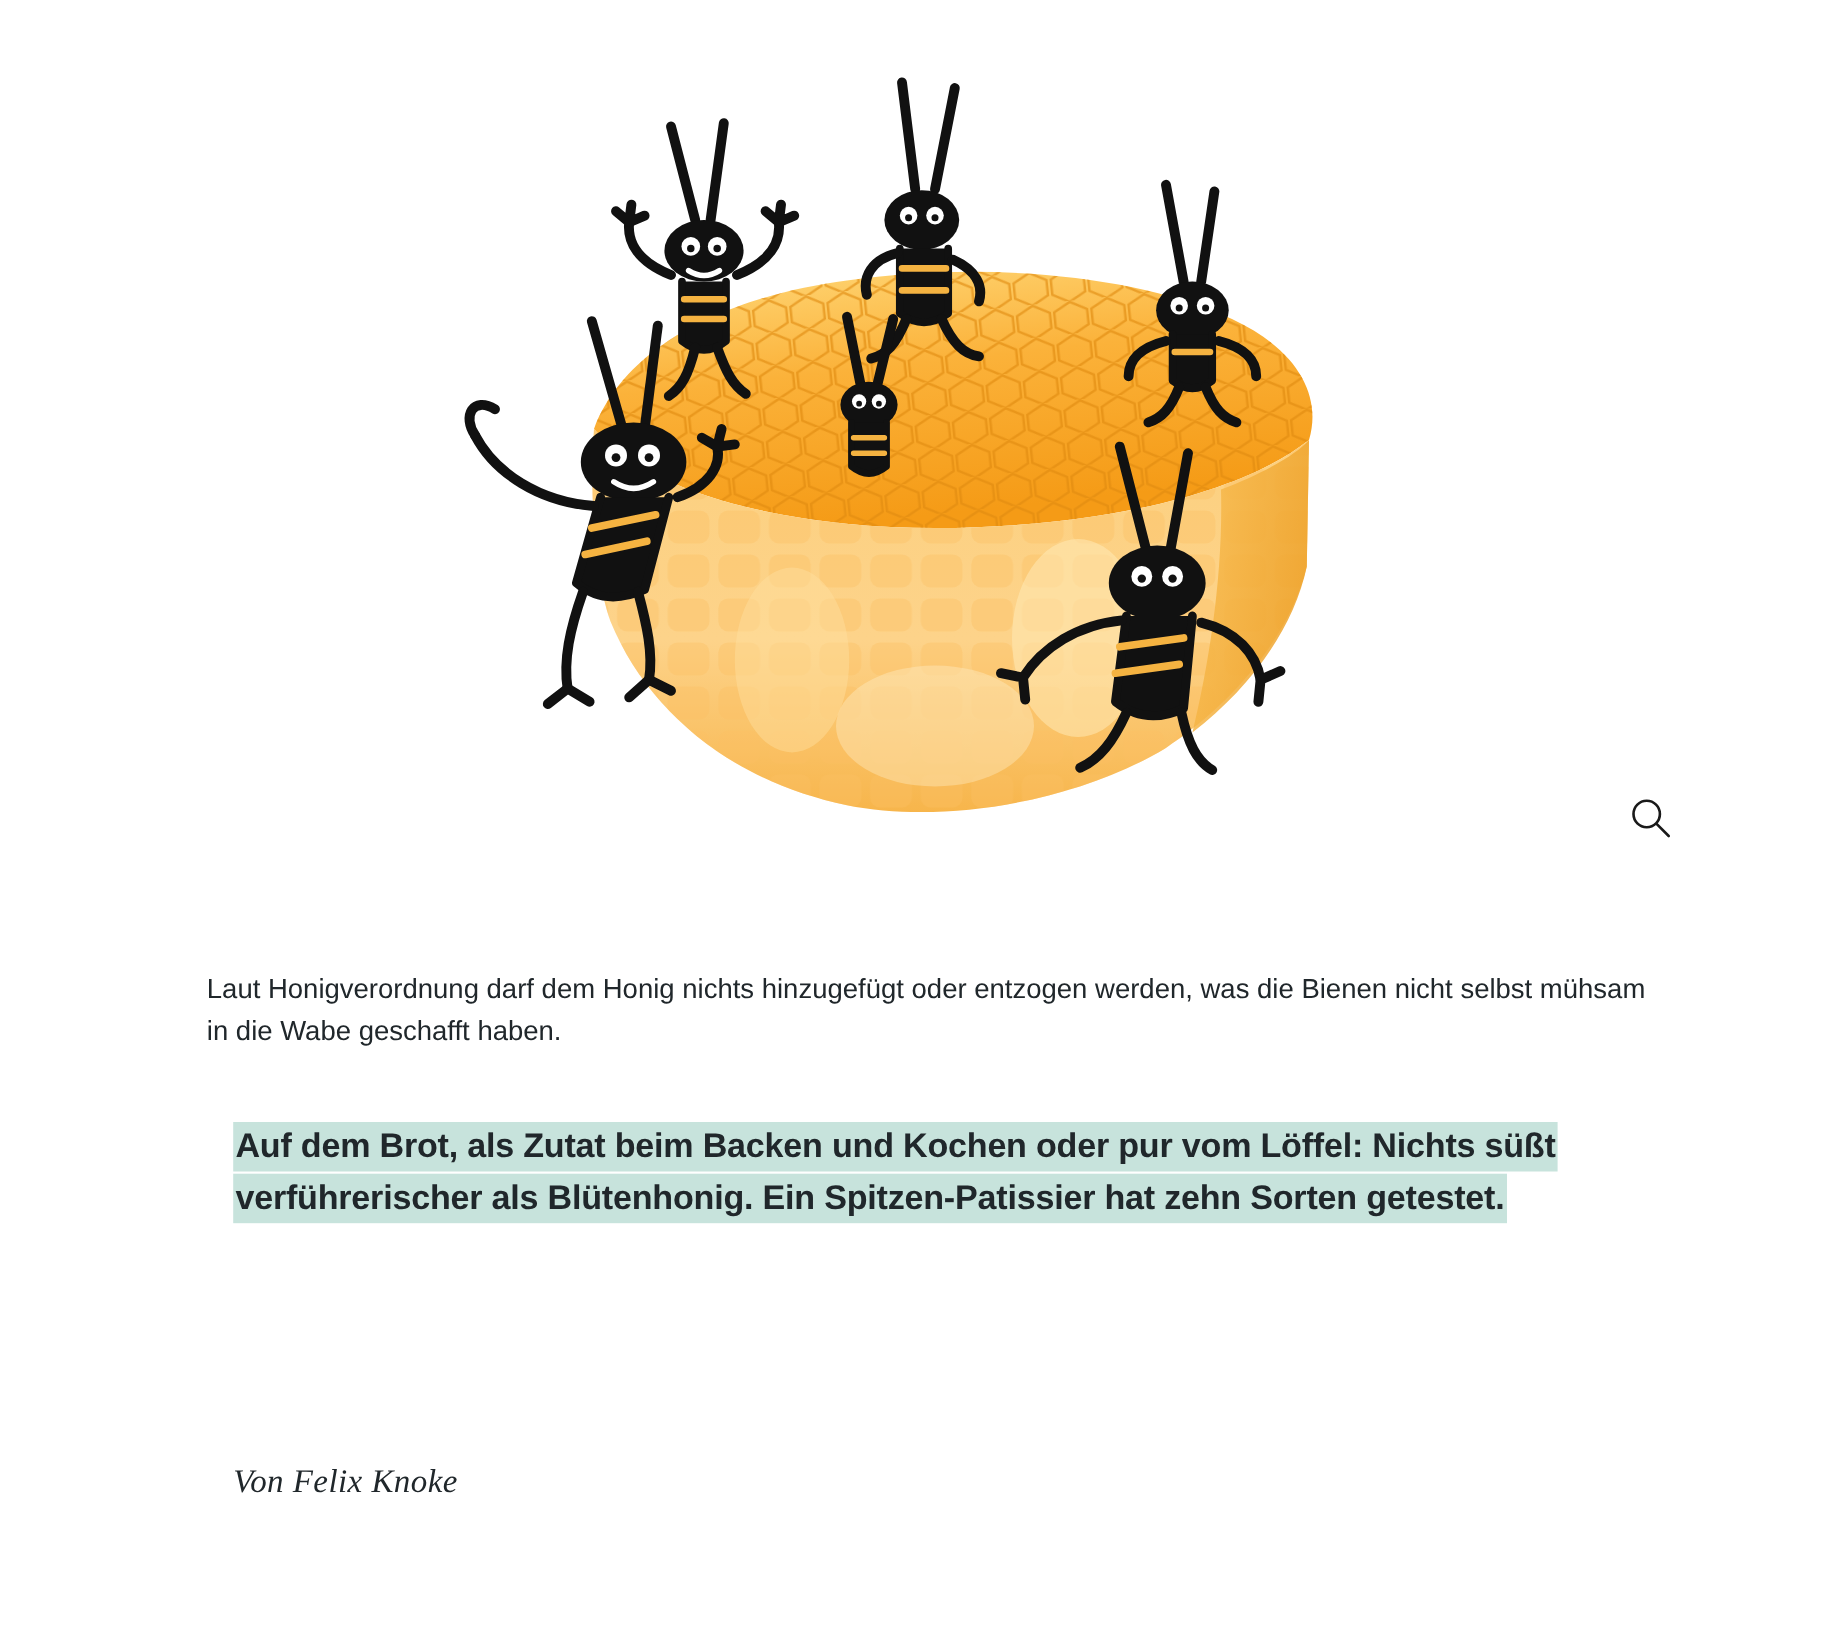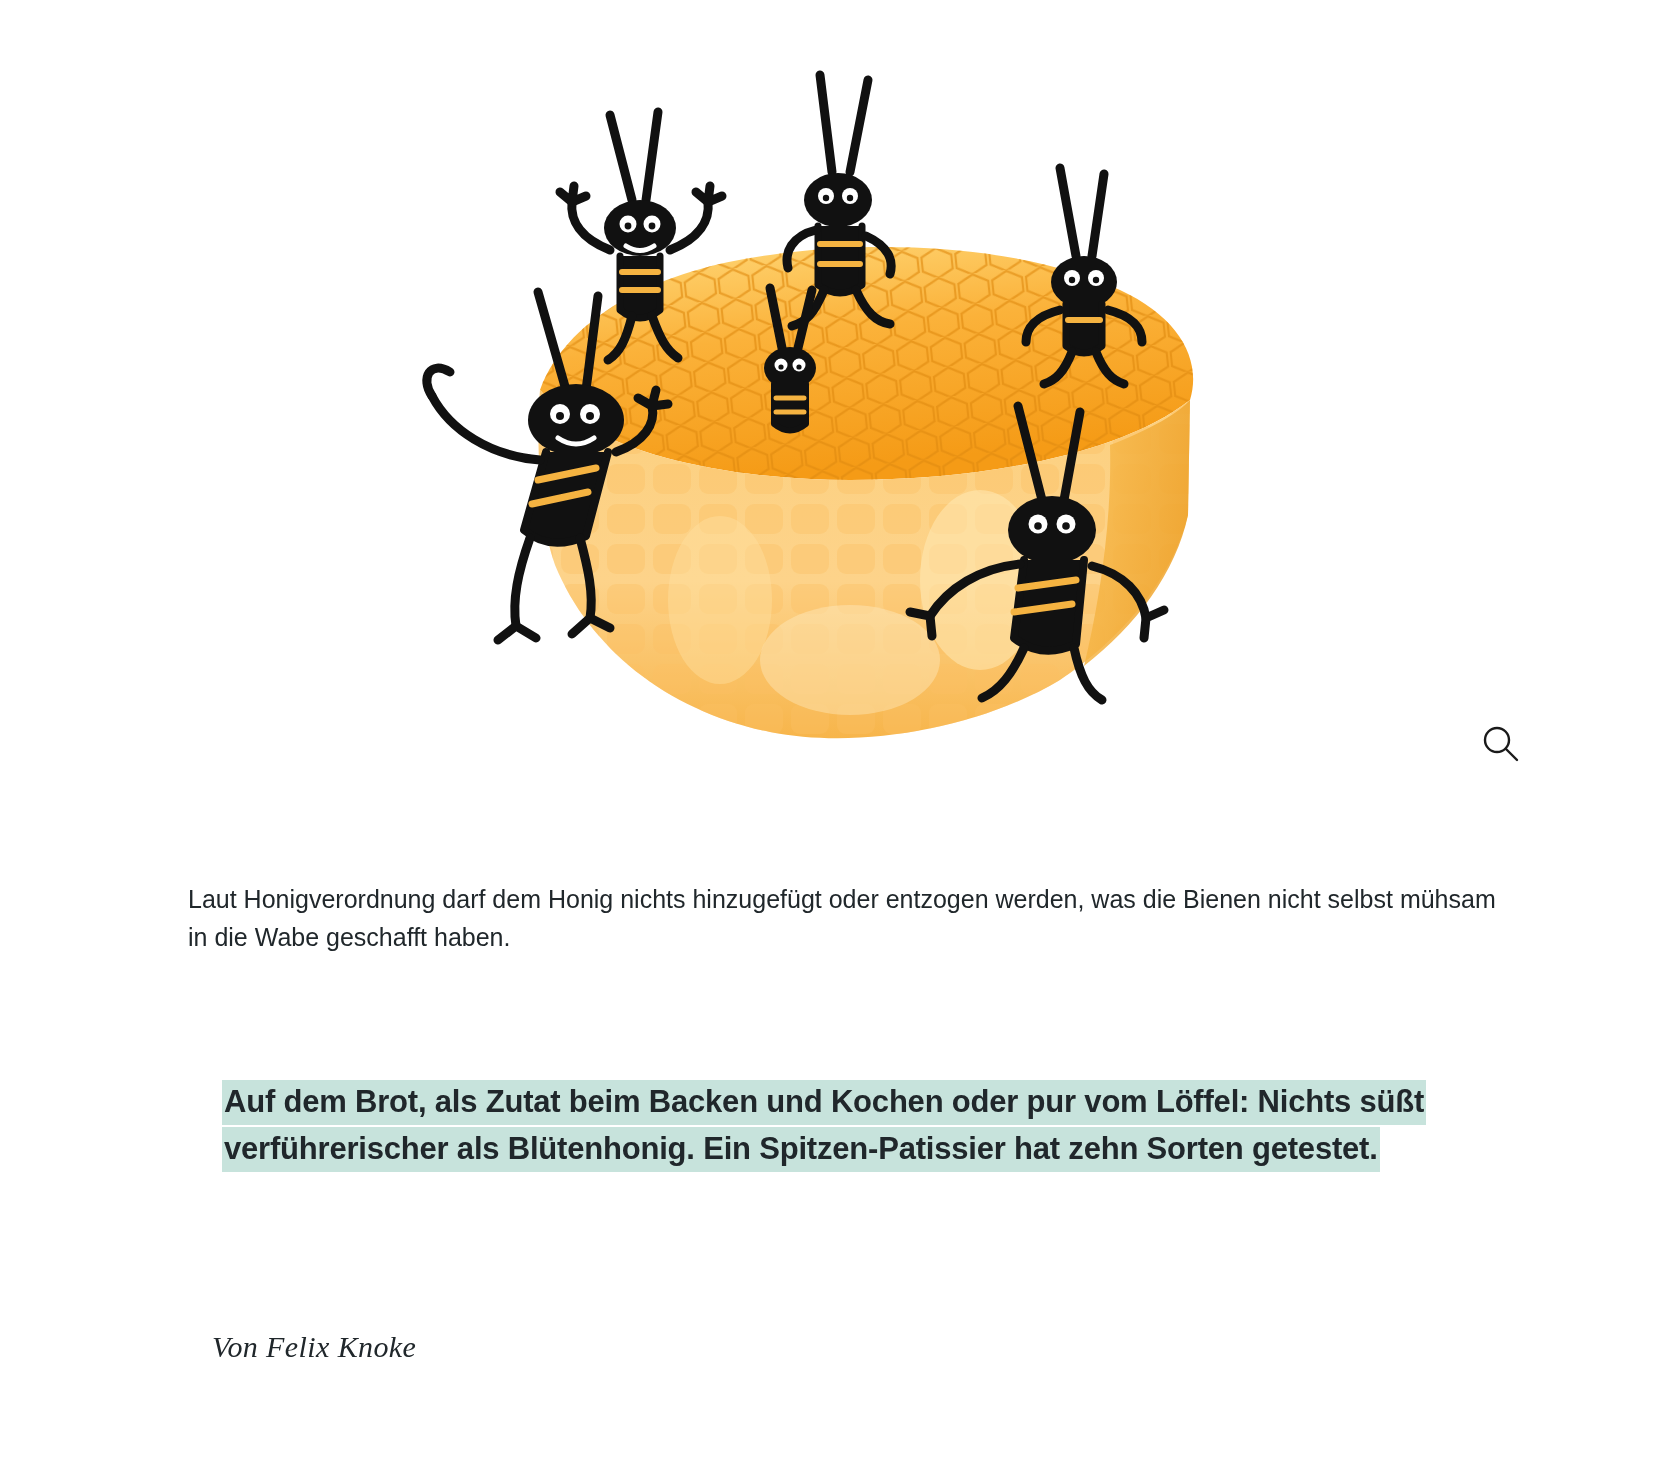--- a/index.html
+++ b/index.html
@@ -57,23 +57,22 @@
     font-size: 25px;
     line-height: 1.52;
     color: #20272b;
     font-family: "Liberation Sans", sans-serif;
   }
 
   
   .lead-wrap {
     position: absolute;
     left: 212px;
-    top: 1078px;
+    top: 1018px;
     width: 1290px;
-    margin-left: 10px;
   }
   .lead {
     margin: 0;
     font-size: 31px;
     line-height: 1.52;
     font-weight: bold;
     color: #20272b;
     letter-spacing: -0.2px;
   }
   .lead span.hl {

